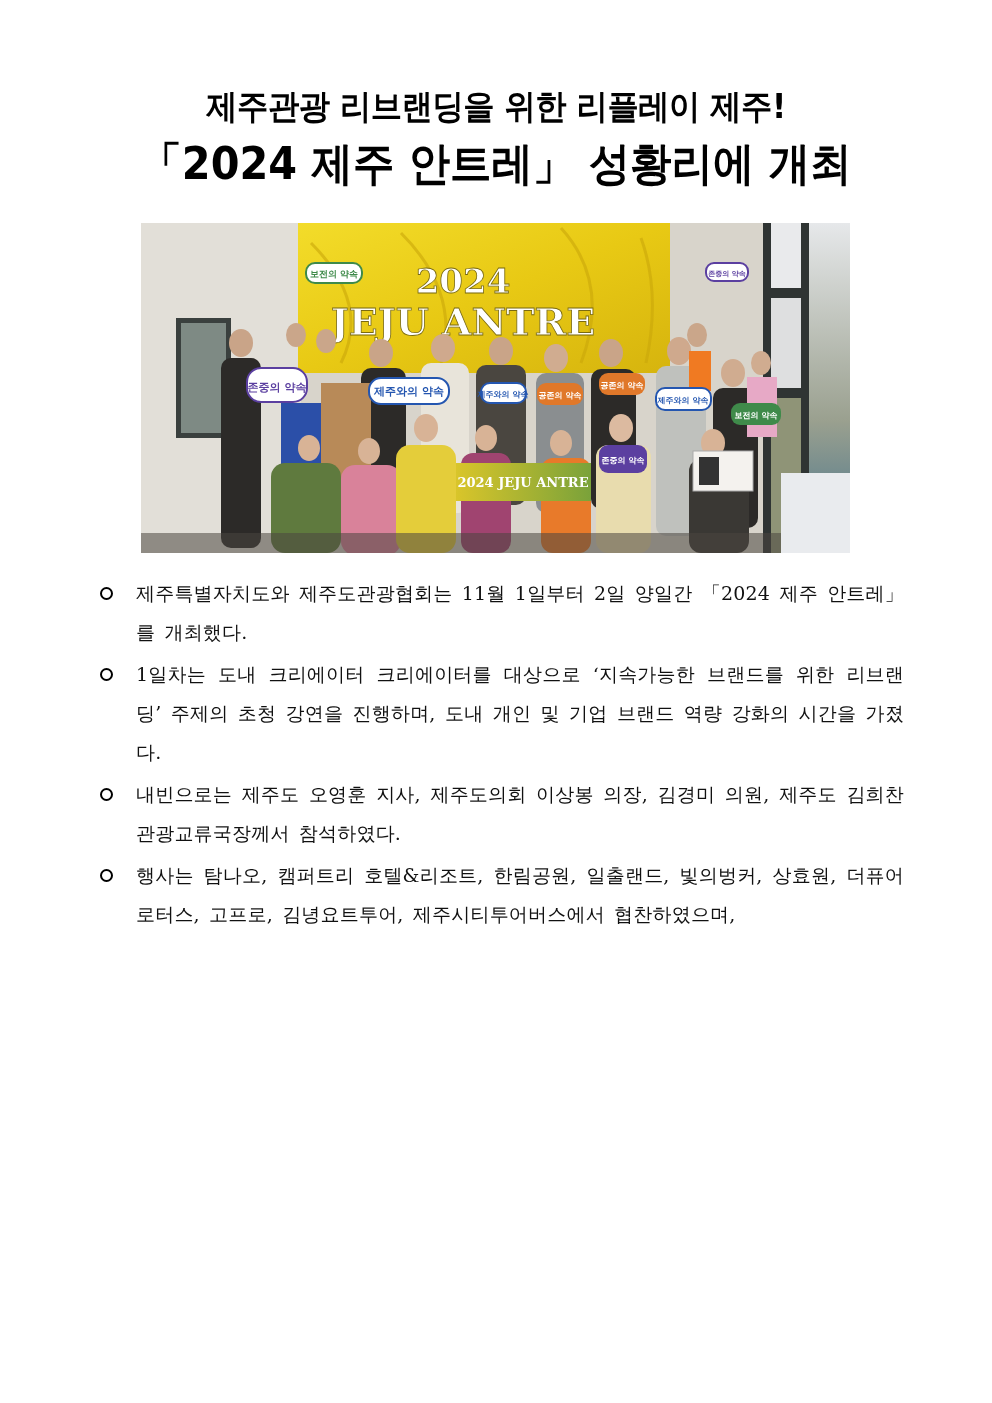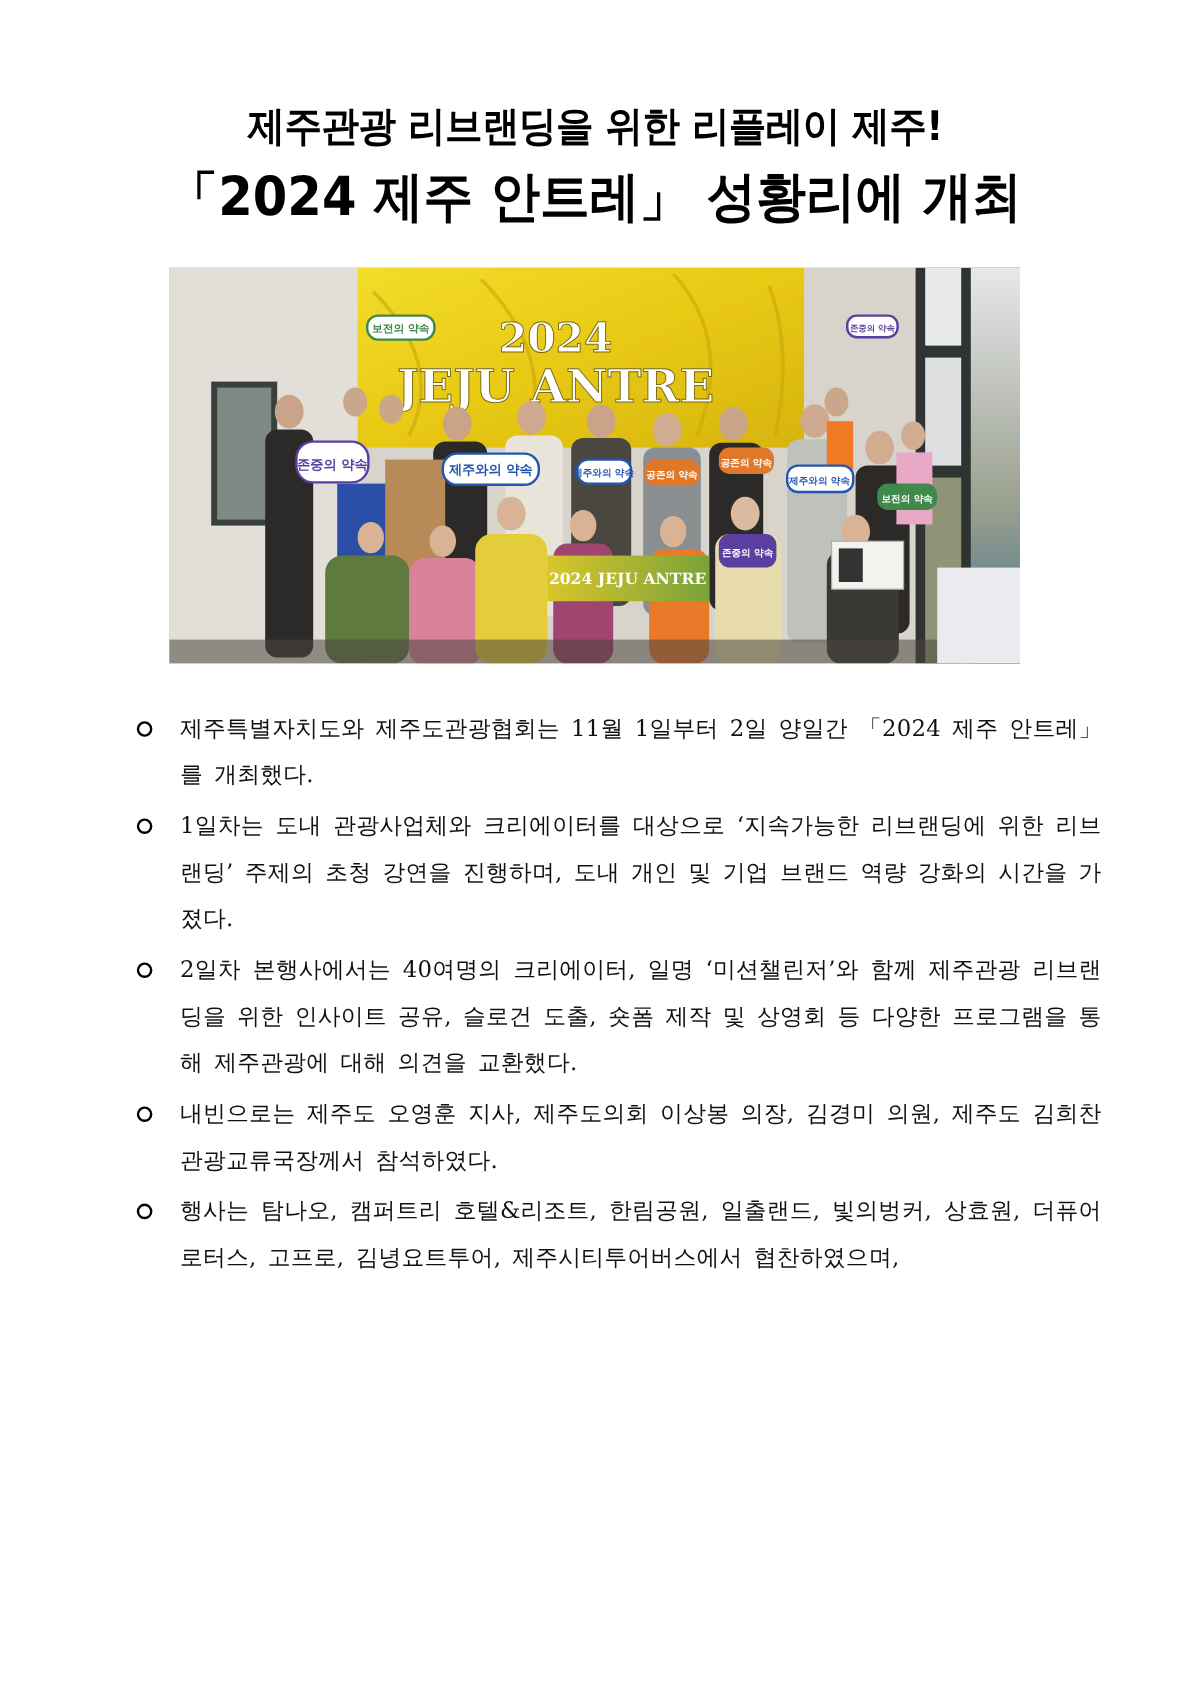--- a/index.html
+++ b/index.html
@@ -56,21 +56,21 @@
       background: #c9c2a8;
     }
     .photo svg { display: block; }
 
     
     .bullets {
       position: absolute;
       left: 96px;
       top: 570px;
       width: 804px;
-      margin: 18px;
+      margin: 4px;
       padding: 0;
       list-style: none;
     }
     .bullet {
       position: relative;
       padding-left: 36px;
       font-size: 19px;
       line-height: 39px;
       margin-bottom: 3px;
       text-align: justify;
@@ -215,25 +215,21 @@
     </svg>
   </div>
 
   <ul class="bullets">
     <li class="bullet">
       <span class="bullet-mark"></span>
       <span class="bullet-text">제주특별자치도와 제주도관광협회는 11월 1일부터 2일 양일간 「2024 제주 안트레」를 개최했다.</span>
     </li>
     <li class="bullet">
       <span class="bullet-mark"></span>
-      <span class="bullet-text">1일차는 도내 관광사업체와 크리에이터를 대상으로 ‘지속가능한 리브랜딩에 위한 리브랜딩’ 주제의 초청 강연을 진행하며, 도내 개인 및 기업 브랜드 역량 강화의 시간을 가졌다.</span>
-    </li>
-    <li class="bullet">
-      <span class="bullet-mark"></span>
-      <span class="bullet-text">2일차 본행사에서는 40여명의 크리에이터, 일명 ‘미션챌린저’와 함께 제주관광 리브랜딩을 위한 인사이트 공유, 슬로건 도출, 숏폼 제작 및 상영회 등 다양한 프로그램을 통해 제주관광에 대해 의견을 교환했다.</span>
+      <span class="bullet-text">1일차는 도내 크리에이터 크리에이터를 대상으로 ‘지속가능한 브랜드를 위한 리브랜딩’ 주제의 초청 강연을 진행하며, 도내 개인 및 기업 브랜드 역량 강화의 시간을 가졌다.</span>
     </li>
     <li class="bullet">
       <span class="bullet-mark"></span>
       <span class="bullet-text">내빈으로는 제주도 오영훈 지사, 제주도의회 이상봉 의장, 김경미 의원, 제주도 김희찬 관광교류국장께서 참석하였다.</span>
     </li>
     <li class="bullet">
       <span class="bullet-mark"></span>
       <span class="bullet-text">행사는 탐나오, 캠퍼트리 호텔&amp;리조트, 한림공원, 일출랜드, 빛의벙커, 상효원, 더퓨어로터스, 고프로, 김녕요트투어, 제주시티투어버스에서 협찬하였으며,</span>
     </li>
   </ul>

